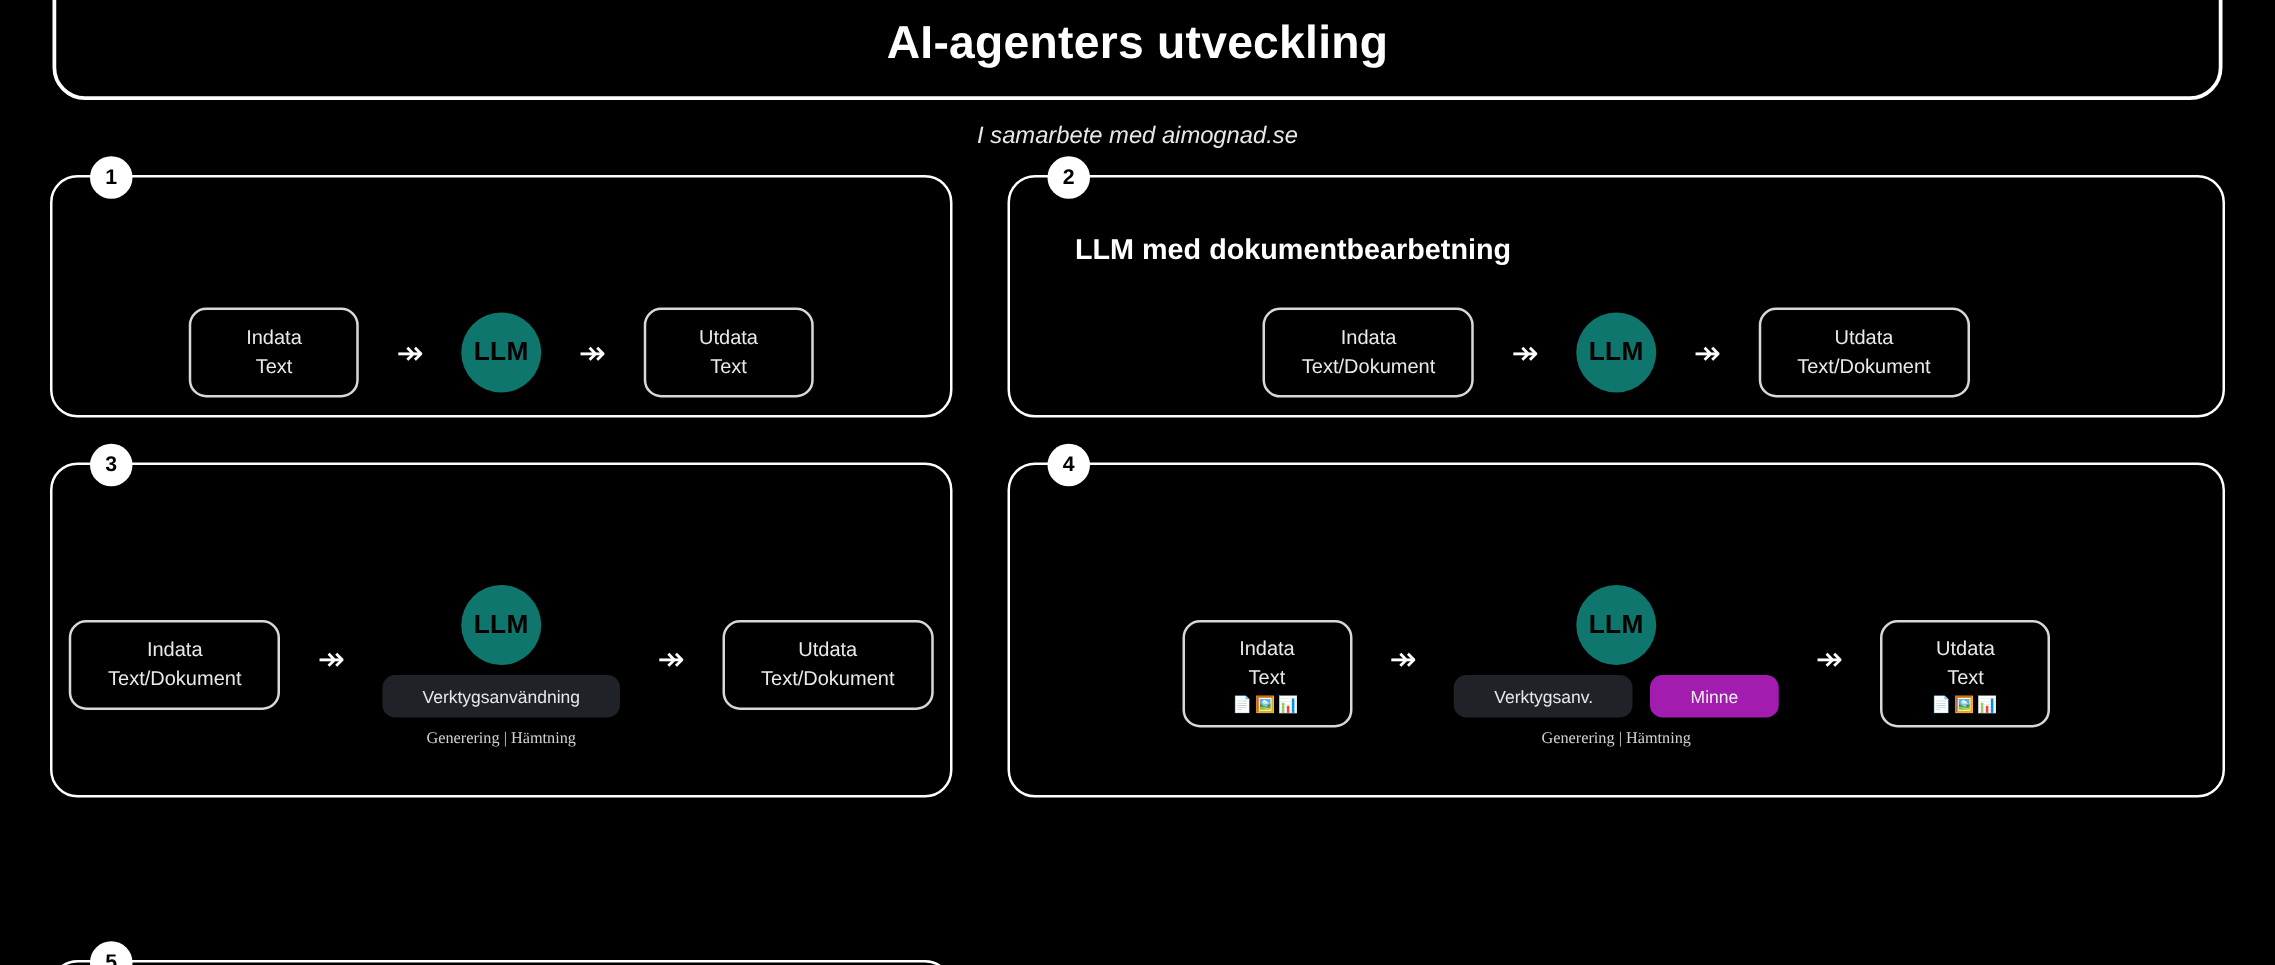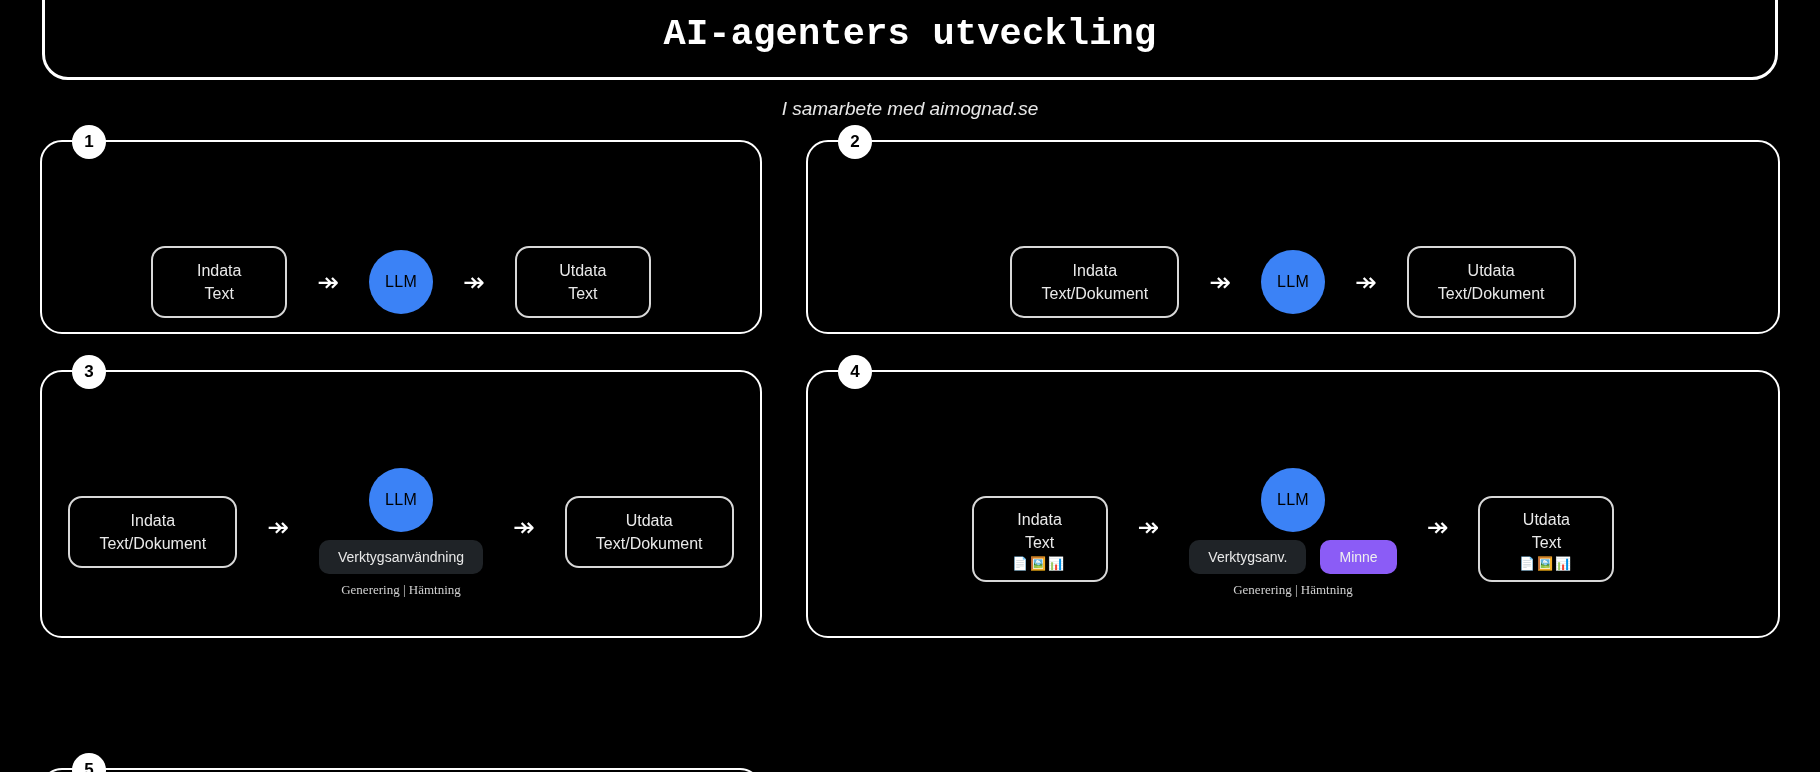--- a/index.html
+++ b/index.html
@@ -23,21 +23,20 @@
     align-items: flex-end;
     justify-content: center;
     padding-bottom: 22px;
   }
   .title-text {
     font-size: 37px;
     font-weight: bold;
     letter-spacing: .2px;
     color: #ffffff;
     white-space: nowrap;
-    font-family: Liberation Mono, monospace;
   }
 
   .subtitle {
     position: absolute;
     left: 0; top: 98px;
     width: 1820px;
     text-align: center;
     font-size: 19px;
     font-style: italic;
     color: #e8e8e8;
@@ -117,44 +116,44 @@
 
   .llm-wrap {
     position: relative;
     display: flex;
     flex-direction: column;
     align-items: center;
   }
   .llm-circle {
     width: 64px; height: 64px;
     border-radius: 50%;
-    background: #3b82f6;
+    background: #0f766e;
     color: #000000;
-    font-size: 16px;
-    font-weight: normal;
+    font-size: 21px;
+    font-weight: bold;
     display: flex;
     align-items: center;
     justify-content: center;
     letter-spacing: .3px;
   }
   .sub-row {
     display: flex;
     gap: 14px;
     margin-top: 8px;
     align-items: center;
   }
   .pill {
     border-radius: 10px;
     font-size: 14px;
-    padding: 9px 19px;
+    padding: 9px 32px;
     white-space: nowrap;
     text-align: center;
   }
   .pill.dark { background: #1f2327; color: #e8e8e8; }
-  .pill.gray { background: #8b5cf6; color: #efefef; text-align: center; }
+  .pill.gray { background: #a21caf; color: #efefef; text-align: center; }
   .caption {
     margin-top: 8px;
     font-size: 13px;
     color: #d2d2d2;
     white-space: nowrap;
     text-align: center;
     font-family: Liberation Serif, serif;
   }
 
   
@@ -197,20 +196,21 @@
       <div class="arrow">↠</div>
       <div class="node-box">
         <span class="l1">Utdata</span>
         <span class="l2">Text</span>
       </div>
     </div>
   </div>
 
   <div class="panel" id="panel-2">
     <div class="badge">2</div>
+    <div class="panel-title">LLM med dokumentbearbetning</div>
     <div class="flow" id="flow-2">
       <div class="node-box">
         <span class="l1">Indata</span>
         <span class="l2">Text/Dokument</span>
       </div>
       <div class="arrow">↠</div>
       <div class="llm-wrap">
         <div class="llm-circle">LLM</div>
       </div>
       <div class="arrow">↠</div>

